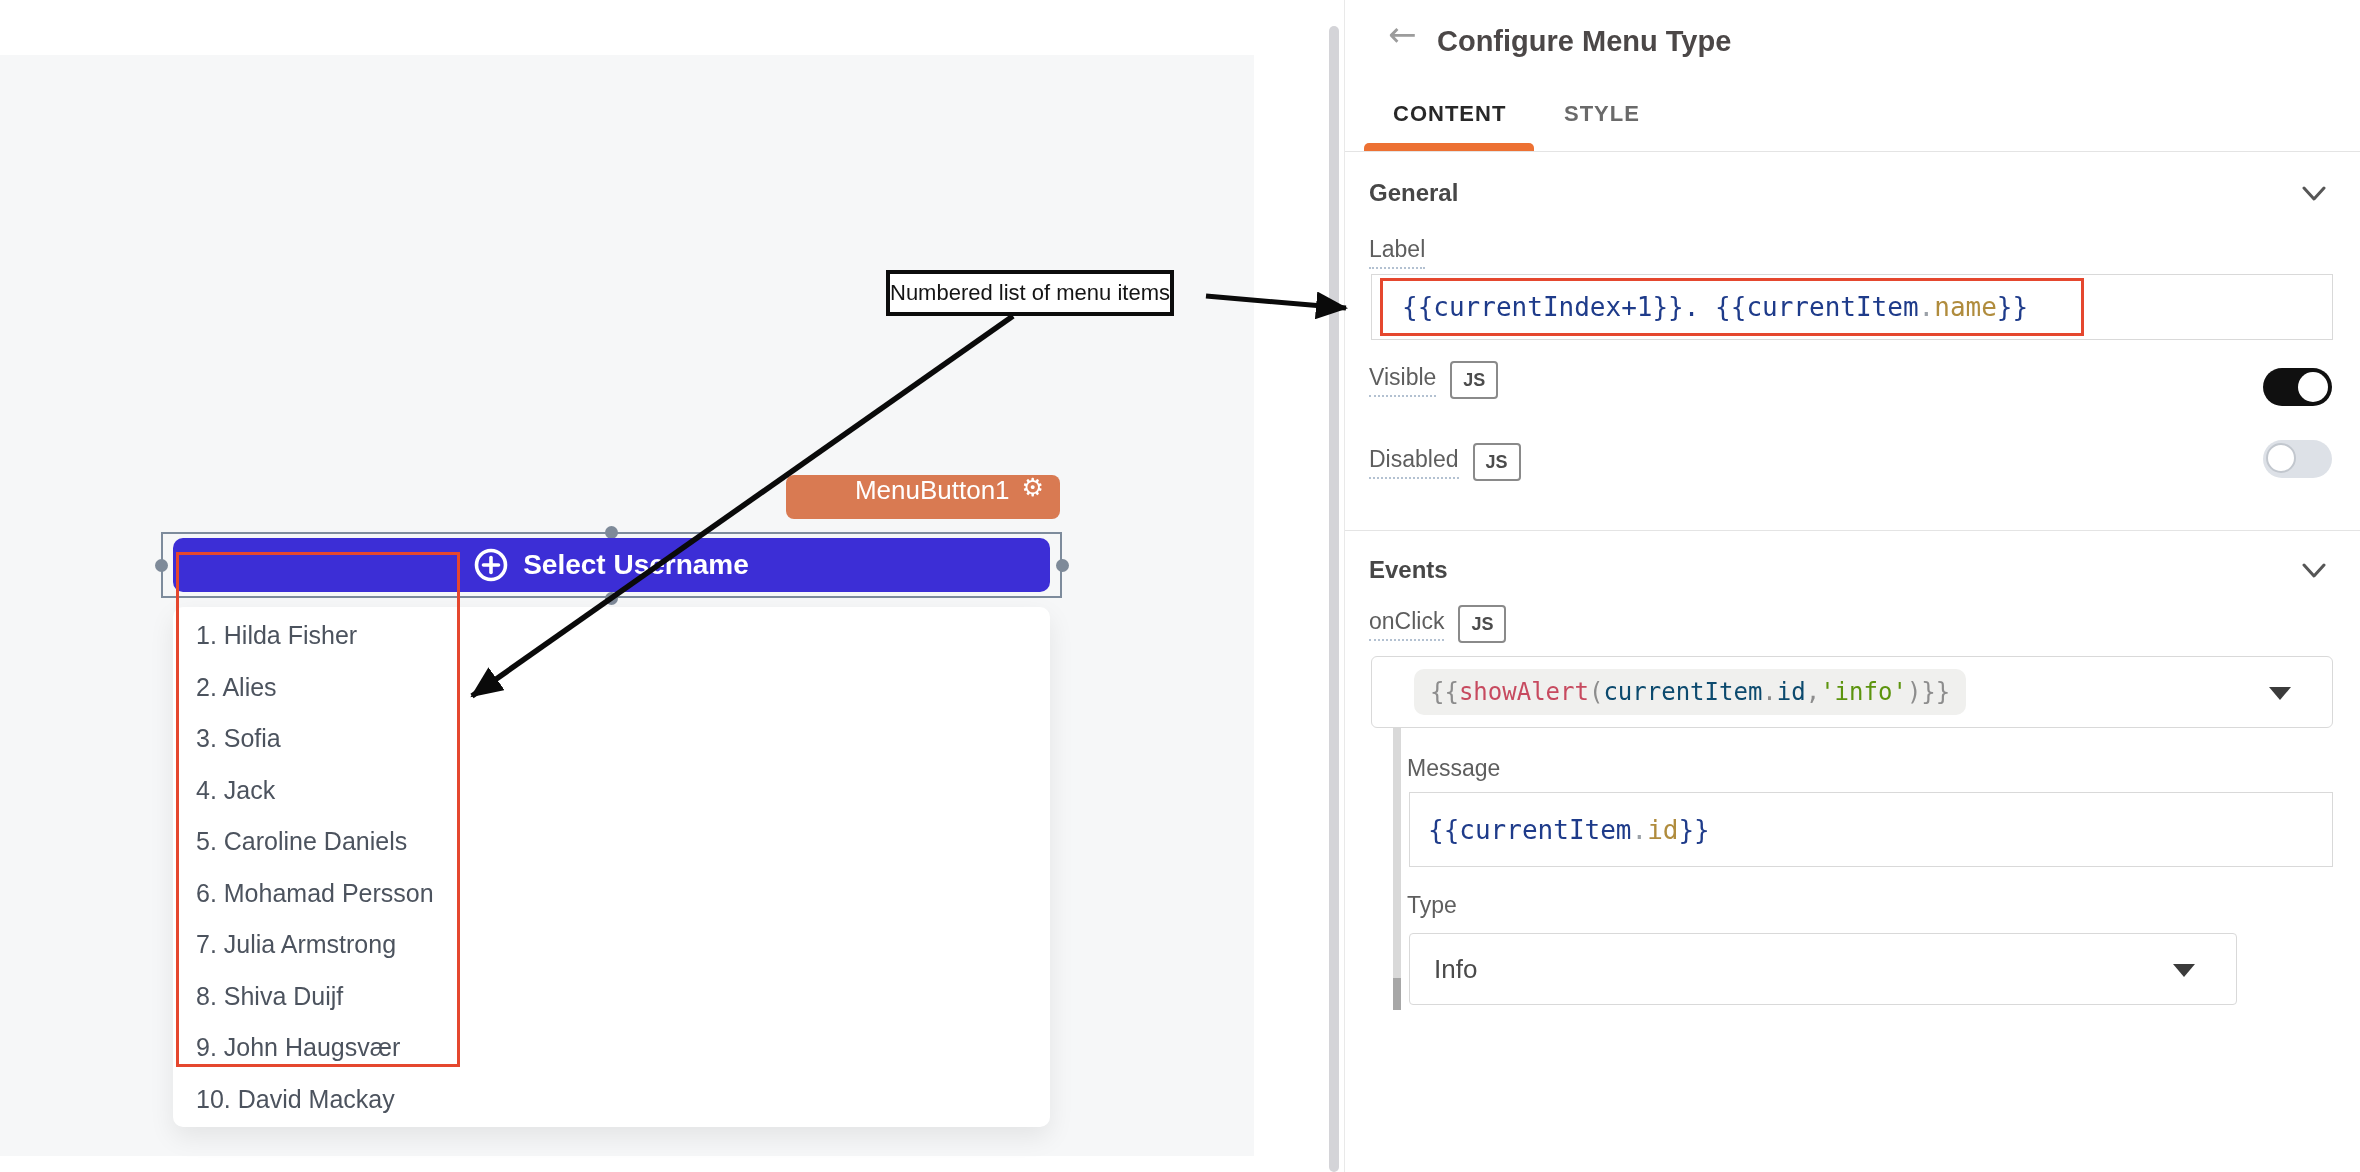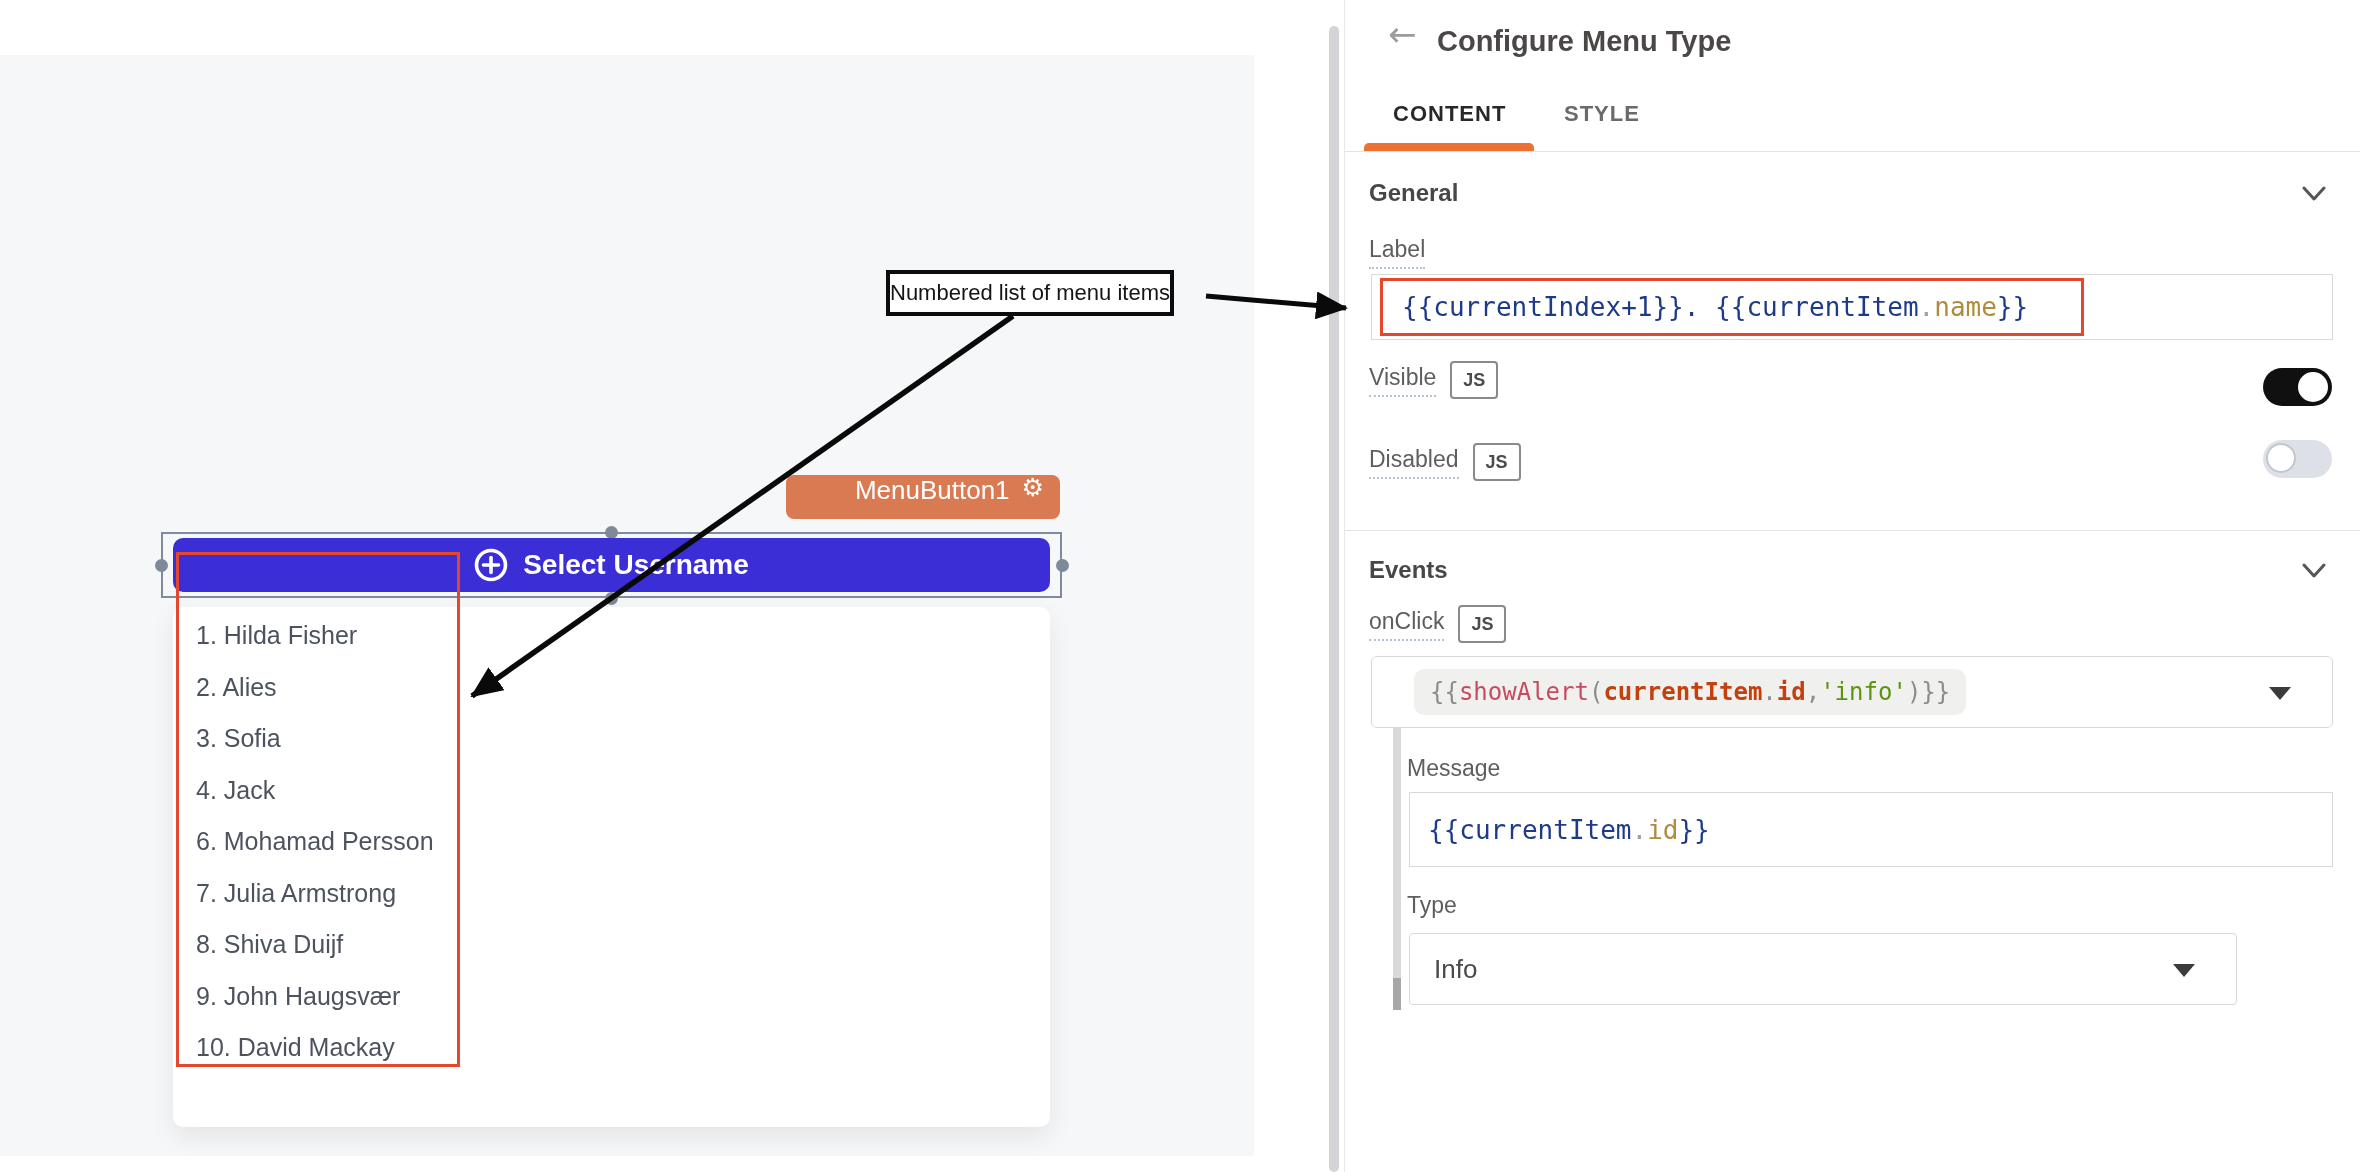--- a/index.html
+++ b/index.html
@@ -65,21 +65,21 @@
   .toggle-on{background:#101010;}
   .toggle-on .knob{position:absolute;right:4px;top:4px;width:30px;height:30px;border-radius:50%;background:#fff;}
   .toggle-off{background:#dde1e7;}
   .toggle-off .knob{position:absolute;left:3px;top:3px;width:30px;height:30px;border-radius:50%;background:#fff;
       border:2px solid #c2c7ce;box-sizing:border-box;}
   .action-select{position:absolute;left:26px;top:656px;width:962px;height:72px;border:1px solid #d9d9d9;
       border-radius:6px;background:#fff;display:flex;align-items:center;cursor:pointer;box-sizing:border-box;}
   .action-chip{margin-left:42px;height:46px;display:flex;align-items:center;background:#f0f0ee;
       border-radius:10px;padding:0 16px;}
   .action-chip .code{font-size:24px;}
-  .aGray{color:#8d8d8d;} .aRose{color:#c74a5f;} .aBlack{color:#c2410c;font-weight:bold;} .aGreen{color:#5c940d;}
+  .aGray{color:#8d8d8d;} .aRose{color:#c74a5f;} .aBlack{color:#0c4a6e;font-weight:normal;} .aGreen{color:#5c940d;}
   .caret{position:absolute;right:41px;top:50%;margin-top:-5px;width:0;height:0;
       border-left:11px solid transparent;border-right:11px solid transparent;border-top:13px solid #3b3b3b;}
   .indent-bar{position:absolute;left:48px;top:728px;width:8px;height:282px;background:#d9d9d9;}
   .indent-bar .dark{position:absolute;left:0;bottom:0;width:8px;height:32px;background:#a7a7a7;}
   .type-select{position:absolute;left:64px;top:933px;width:828px;height:72px;border:1px solid #d9d9d9;
       border-radius:4px;background:#fff;display:flex;align-items:center;cursor:pointer;box-sizing:border-box;}
   .type-value{margin-left:24px;font-size:26px;color:#4a4a4a;}
 </style>
 </head>
 <body>
@@ -106,20 +106,21 @@
         <line x1="9.5" y1="17" x2="24.5" y2="17" stroke="#ffffff" stroke-width="3.6" stroke-linecap="round"></line>
       </svg>
       <span>Select Username</span>
     </button>
 
     <div class="dropdown-panel">
       <div class="menu-row">1. Hilda Fisher</div>
       <div class="menu-row">2. Alies</div>
       <div class="menu-row">3. Sofia</div>
       <div class="menu-row">4. Jack</div>
+      <div class="menu-row">5. Caroline Daniels</div>
       <div class="menu-row">6. Mohamad Persson</div>
       <div class="menu-row">7. Julia Armstrong</div>
       <div class="menu-row">8. Shiva Duijf</div>
       <div class="menu-row">9. John Haugsvær</div>
       <div class="menu-row">10. David Mackay</div>
     </div>
   </div>
 
   <div class="red-box red-box-list"></div>
   <div class="red-box red-box-label"></div>

